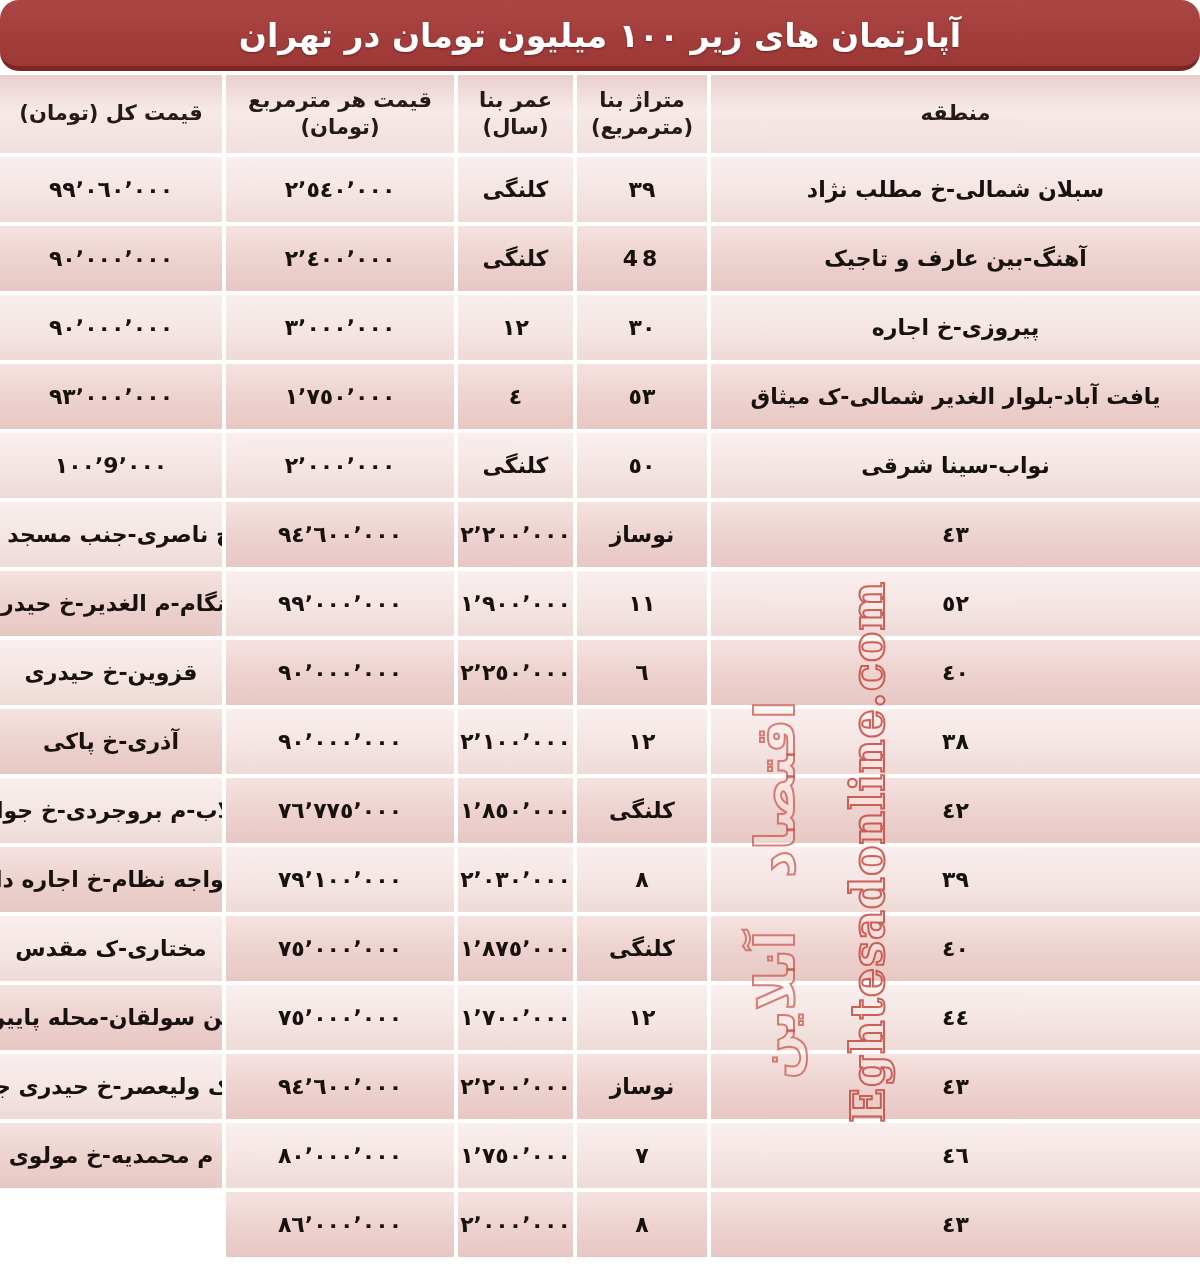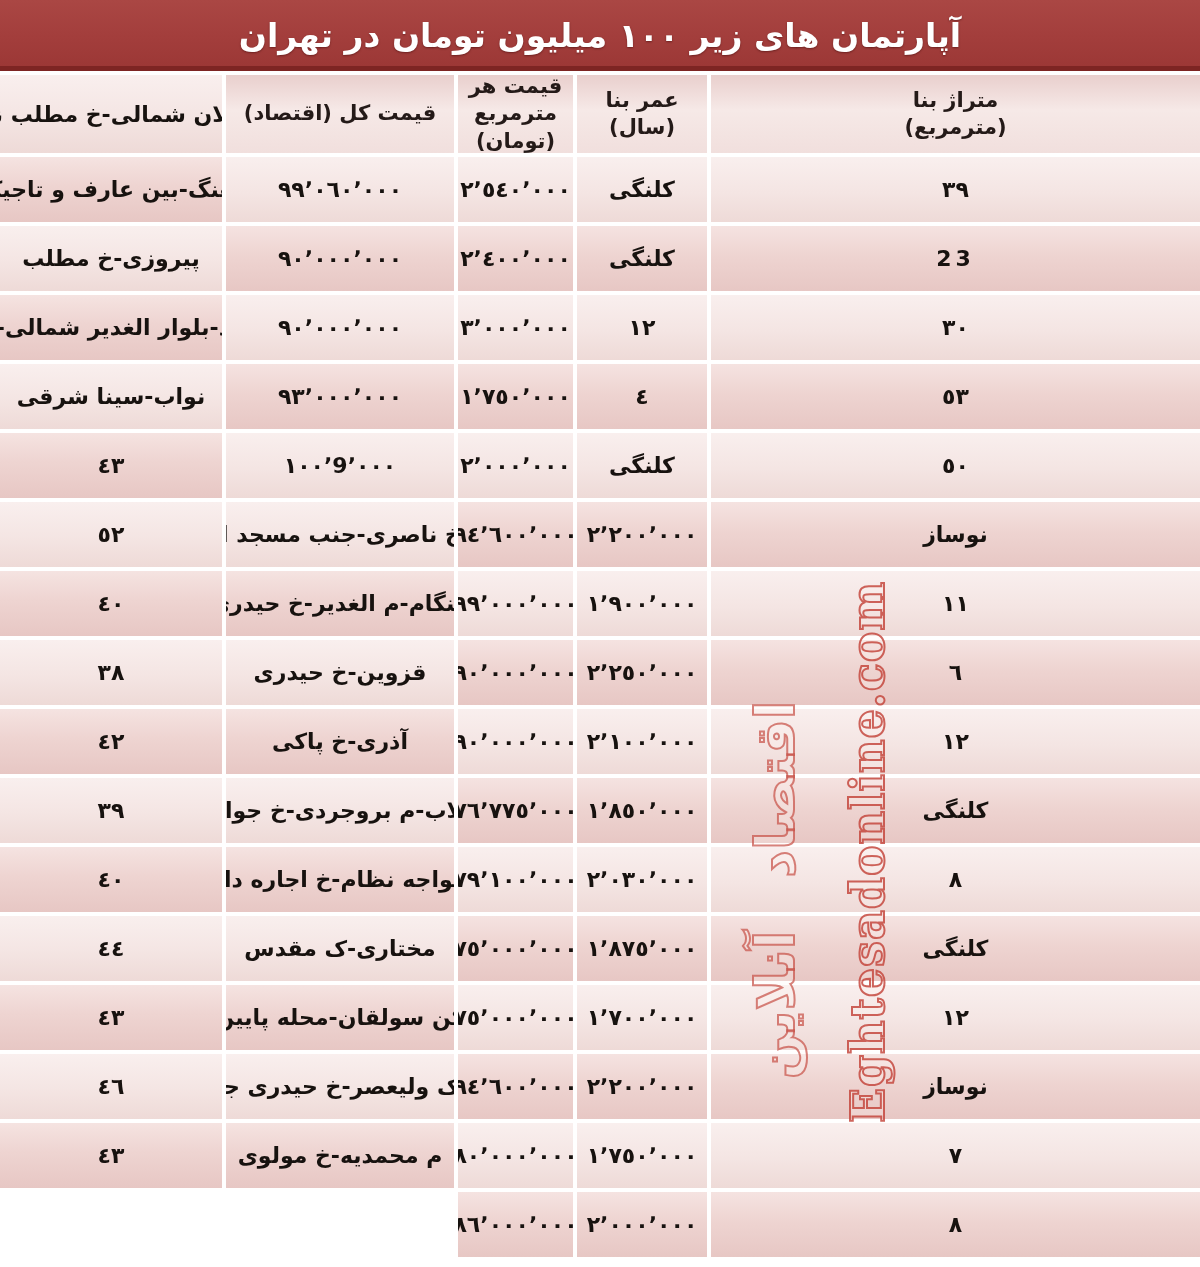--- a/index.html
+++ b/index.html
@@ -17,20 +17,21 @@
     height: 71px;
     background: linear-gradient(180deg, #aa4744 0%, #a33e3c 55%, #9c3836 100%);
     border-bottom: 5px solid #7d2523;
     color: #ffffff;
     font-size: 33px;
     font-weight: bold;
     text-align: center;
     line-height: 71px;
     text-shadow: 0 1px 2px rgba(60,10,10,0.5);
     white-space: nowrap;
+    border-radius: 19px;
   }
   .grid {
     margin-top: 4px;
     display: grid;
     grid-template-columns: 489px 130px 115px 228px 222px; 
     grid-template-rows: 78px;
     grid-auto-rows: 65px;
     gap: 4px;
     direction: rtl;
     width: 1200px;
@@ -88,46 +89,49 @@
 </style>
 </head>
 <body>
 
 <div class="page">
 
   <div class="title-bar">آپارتمان های زیر ١٠٠ میلیون تومان در تهران</div>
 
   <div class="grid">
     <div class="hcell">
+      <div>منطقه</div>
+    </div>
+    <div class="hcell">
       <div>متراژ بنا</div>
       <div>(مترمربع)</div>
     </div>
     <div class="hcell">
       <div>عمر بنا</div>
       <div>(سال)</div>
     </div>
     <div class="hcell">
       <div>قیمت هر مترمربع</div>
       <div>(تومان)</div>
     </div>
     <div class="hcell">
-      <div>قیمت کل (اقتصاد)</div>
+      <div>قیمت کل (تومان)</div>
     </div>
 
   <div class="cell row-light region">سبلان شمالی-خ مطلب نژاد</div>
       <div class="cell row-light num">٣٩</div>
       <div class="cell row-light word">کلنگی</div>
       <div class="cell row-light num">٢٬٥٤٠٬٠٠٠</div>
       <div class="cell row-light num">٩٩٬٠٦٠٬٠٠٠</div>
       <div class="cell row-dark region">آهنگ-بین عارف و تاجیک</div>
-      <div class="cell row-dark num">23</div>
+      <div class="cell row-dark num">48</div>
       <div class="cell row-dark word">کلنگی</div>
       <div class="cell row-dark num">٢٬٤٠٠٬٠٠٠</div>
       <div class="cell row-dark num">٩٠٬٠٠٠٬٠٠٠</div>
-      <div class="cell row-light region">پیروزی-خ مطلب</div>
+      <div class="cell row-light region">پیروزی-خ اجاره</div>
       <div class="cell row-light num">٣٠</div>
       <div class="cell row-light num">١٢</div>
       <div class="cell row-light num">٣٬٠٠٠٬٠٠٠</div>
       <div class="cell row-light num">٩٠٬٠٠٠٬٠٠٠</div>
       <div class="cell row-dark region">یافت آباد-بلوار الغدیر شمالی-ک میثاق</div>
       <div class="cell row-dark num">٥٣</div>
       <div class="cell row-dark num">٤</div>
       <div class="cell row-dark num">١٬٧٥٠٬٠٠٠</div>
       <div class="cell row-dark num">٩٣٬٠٠٠٬٠٠٠</div>
       <div class="cell row-light region">نواب-سینا شرقی</div>

